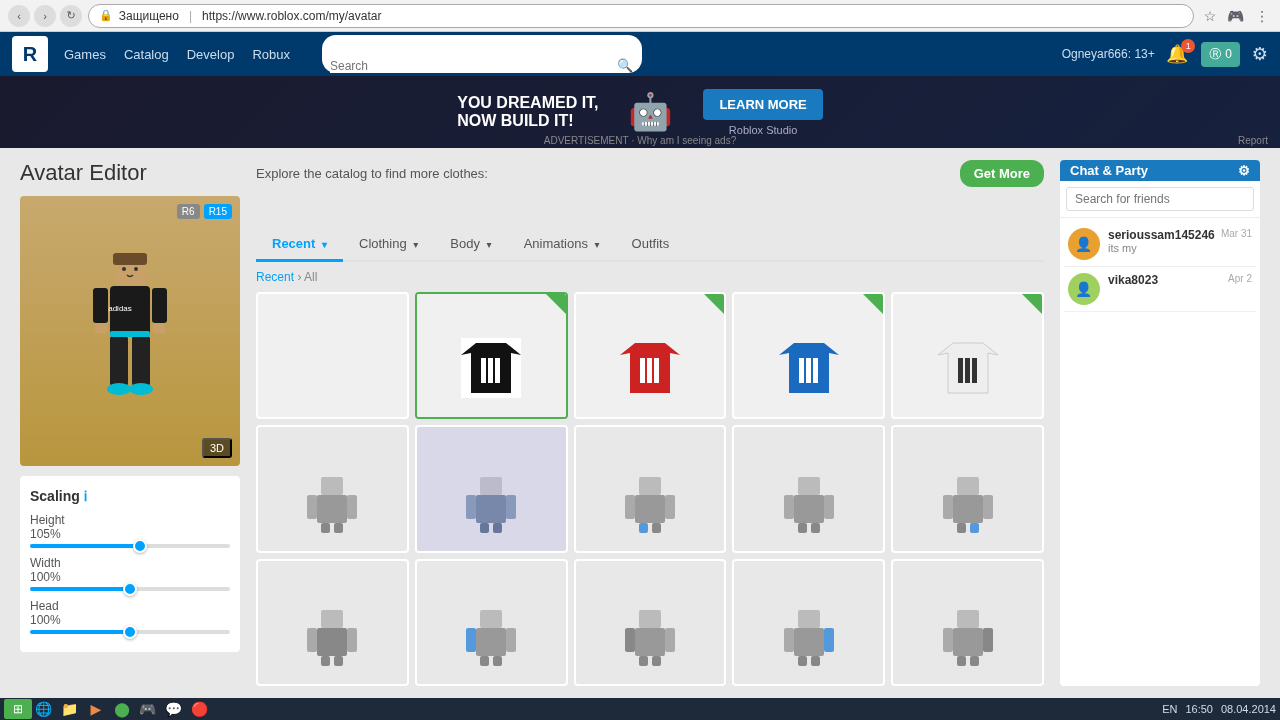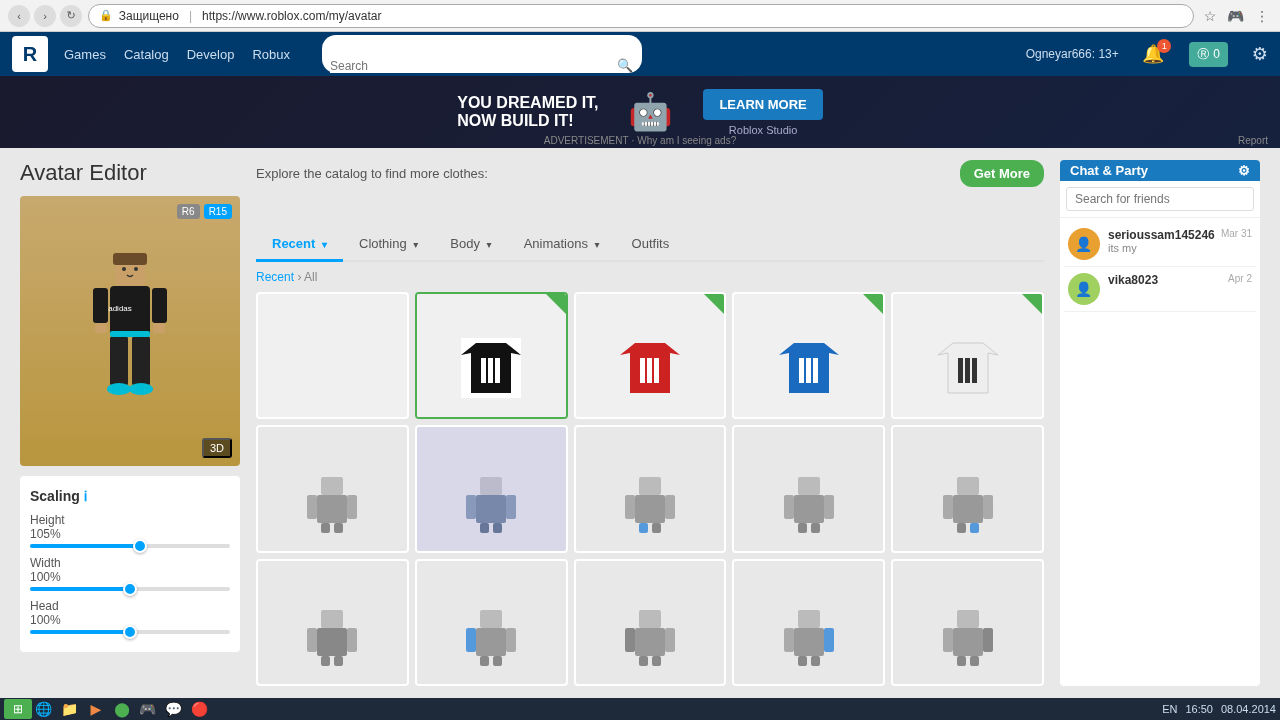--- a/index.html
+++ b/index.html
@@ -14,21 +14,21 @@
     .browser-actions { display: flex; gap: 6px; align-items: center; }
     .browser-action-btn { width: 20px; height: 20px; display: flex; align-items: center; justify-content: center; font-size: 14px; color: #666; cursor: pointer; }
 
     
     .roblox-nav { background: #003a6c; height: 44px; display: flex; align-items: center; padding: 0 12px; gap: 16px; }
     .roblox-logo { width: 36px; height: 36px; background: white; border-radius: 4px; display: flex; align-items: center; justify-content: center; font-weight: bold; font-size: 20px; color: #003a6c; flex-shrink: 0; }
     .nav-links { display: flex; gap: 18px; }
     .nav-link { color: #cde; font-size: 13px; text-decoration: none; cursor: pointer; }
     .nav-search { flex: 1; max-width: 320px; height: 38px; background: white; border-radius: 14px; display: flex; align-items: flex-end; padding: 0 8px; gap: 6px; margin: 0 16px; }
     .nav-search input { border: none; outline: none; flex: 1; font-size: 12px; }
-    .nav-right { display: flex; align-items: center; gap: 24px; margin-left: auto; }
+    .nav-right { display: flex; align-items: center; gap: 12px; margin-left: auto; }
     .nav-user { color: #cde; font-size: 12px; }
     .nav-icon-btn { color: #cde; font-size: 18px; cursor: pointer; position: relative; }
     .nav-badge { position: absolute; top: -4px; right: -6px; background: #e53; color: white; font-size: 9px; border-radius: 50%; width: 14px; height: 14px; display: flex; align-items: center; justify-content: center; }
     .robux-btn { background: #4a9; color: white; border: none; border-radius: 4px; padding: 4px 8px; font-size: 12px; cursor: pointer; display: flex; align-items: center; gap: 4px; }
 
     
     .ad-banner { background: linear-gradient(135deg, #1a1a2e, #16213e); height: 72px; display: flex; align-items: center; justify-content: center; gap: 30px; position: relative; }
     .ad-text { color: white; }
     .ad-text .line1 { font-size: 16px; font-weight: bold; }
     .ad-text .line2 { font-size: 16px; font-weight: bold; }

